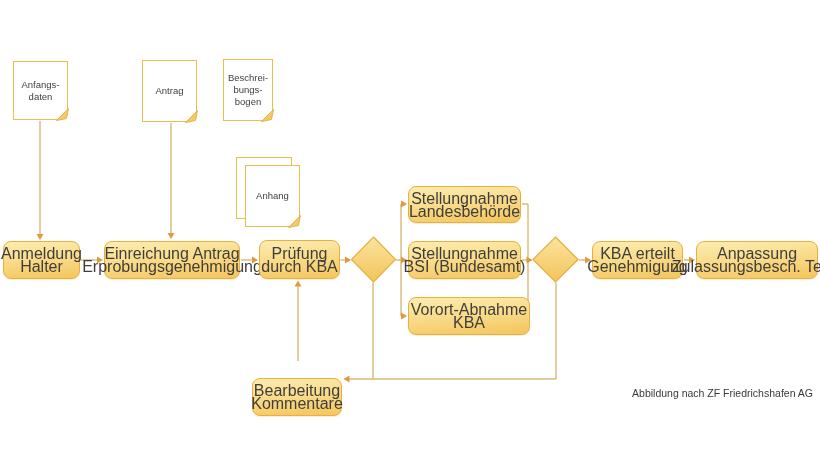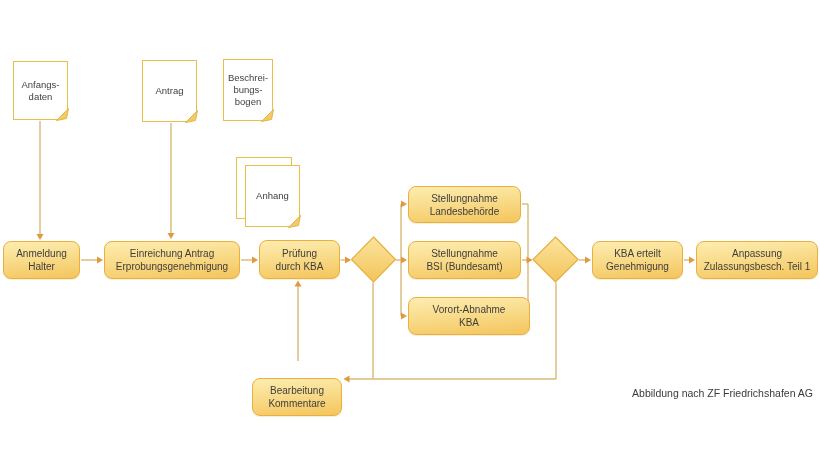--- a/index.html
+++ b/index.html
@@ -9,21 +9,21 @@
   }
   #connectors{position:absolute;left:0;top:0;z-index:1;}
   .node{
     position:absolute;z-index:2;box-sizing:border-box;
     background:linear-gradient(175deg,#FDEDB0 0%,#F9DC8C 45%,#F4C55C 100%);
     border:1px solid #EBAF3C;border-radius:8px;
     display:flex;align-items:center;justify-content:center;text-align:center;
     box-shadow:0 1px 1px rgba(180,140,40,0.15);
   }
   .node-label{
-    color:#3F3E3C;font-size:10px;line-height:13px;white-space:pre;text-align:center;
+    color:#3F3E3C;font-size:16px;line-height:13px;white-space:pre;text-align:center;
   }
   .doc{
     position:absolute;z-index:2;box-sizing:border-box;background:#ffffff;
     border:1.5px solid #E9BE4D;
     display:flex;align-items:center;justify-content:center;text-align:center;
   }
   .doc-label{
     color:#3F3E3C;font-size:9.5px;line-height:12px;white-space:pre;text-align:center;
   }
   .fold{position:absolute;right:-1.5px;bottom:-1.5px;}

